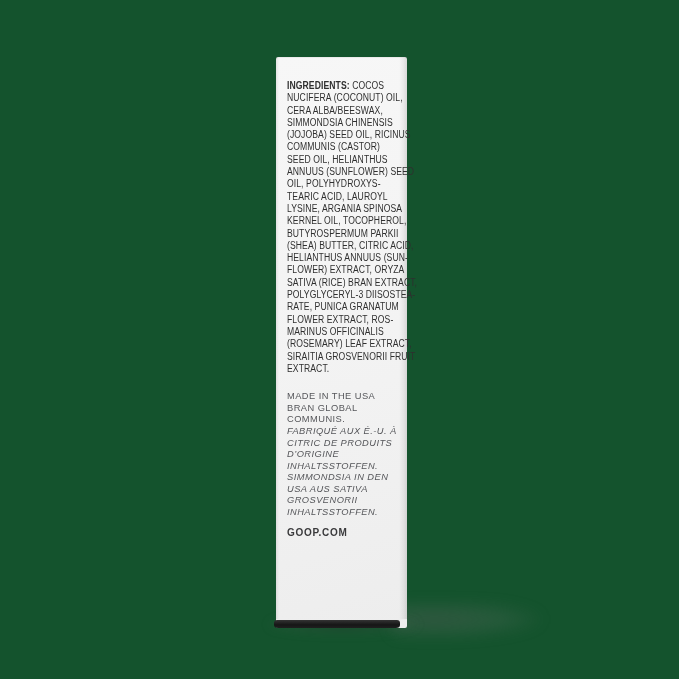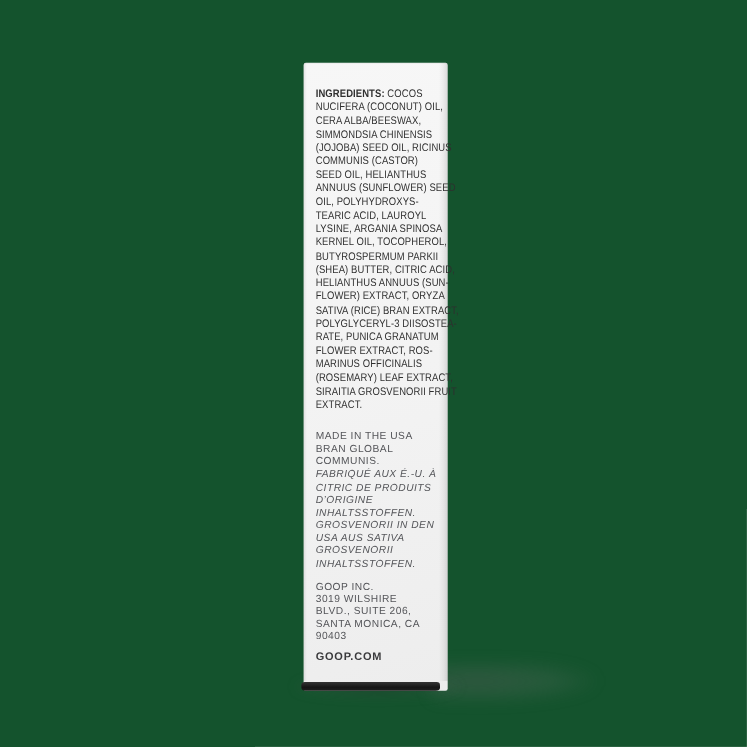--- a/index.html
+++ b/index.html
@@ -151,33 +151,26 @@
       </div>
 
       <div class="origin">
         <div>MADE IN THE USA</div>
         <div>BRAN GLOBAL</div>
         <div>COMMUNIS.</div>
         <div class="it">FABRIQUÉ AUX É.-U. À</div>
         <div class="it">CITRIC DE PRODUITS</div>
         <div class="it">D’ORIGINE</div>
         <div class="it">INHALTSSTOFFEN.</div>
-        <div class="it">GROSVENORII IN DEN</div>
+        <div class="it">SIMMONDSIA IN DEN</div>
         <div class="it">USA AUS SATIVA</div>
         <div class="it">GROSVENORII</div>
         <div class="it">INHALTSSTOFFEN.</div>
       </div>
 
-      <div class="address">
-        <div>GOOP INC.</div>
-        <div>3019 WILSHIRE</div>
-        <div>BLVD., SUITE 206,</div>
-        <div>SANTA MONICA, CA</div>
-        <div>90403</div>
-      </div>
 
       <div class="website">GOOP.COM</div>
 
     </div>
 
     <div class="band"></div>
   </div>
 </div>
 
 </body></html>

